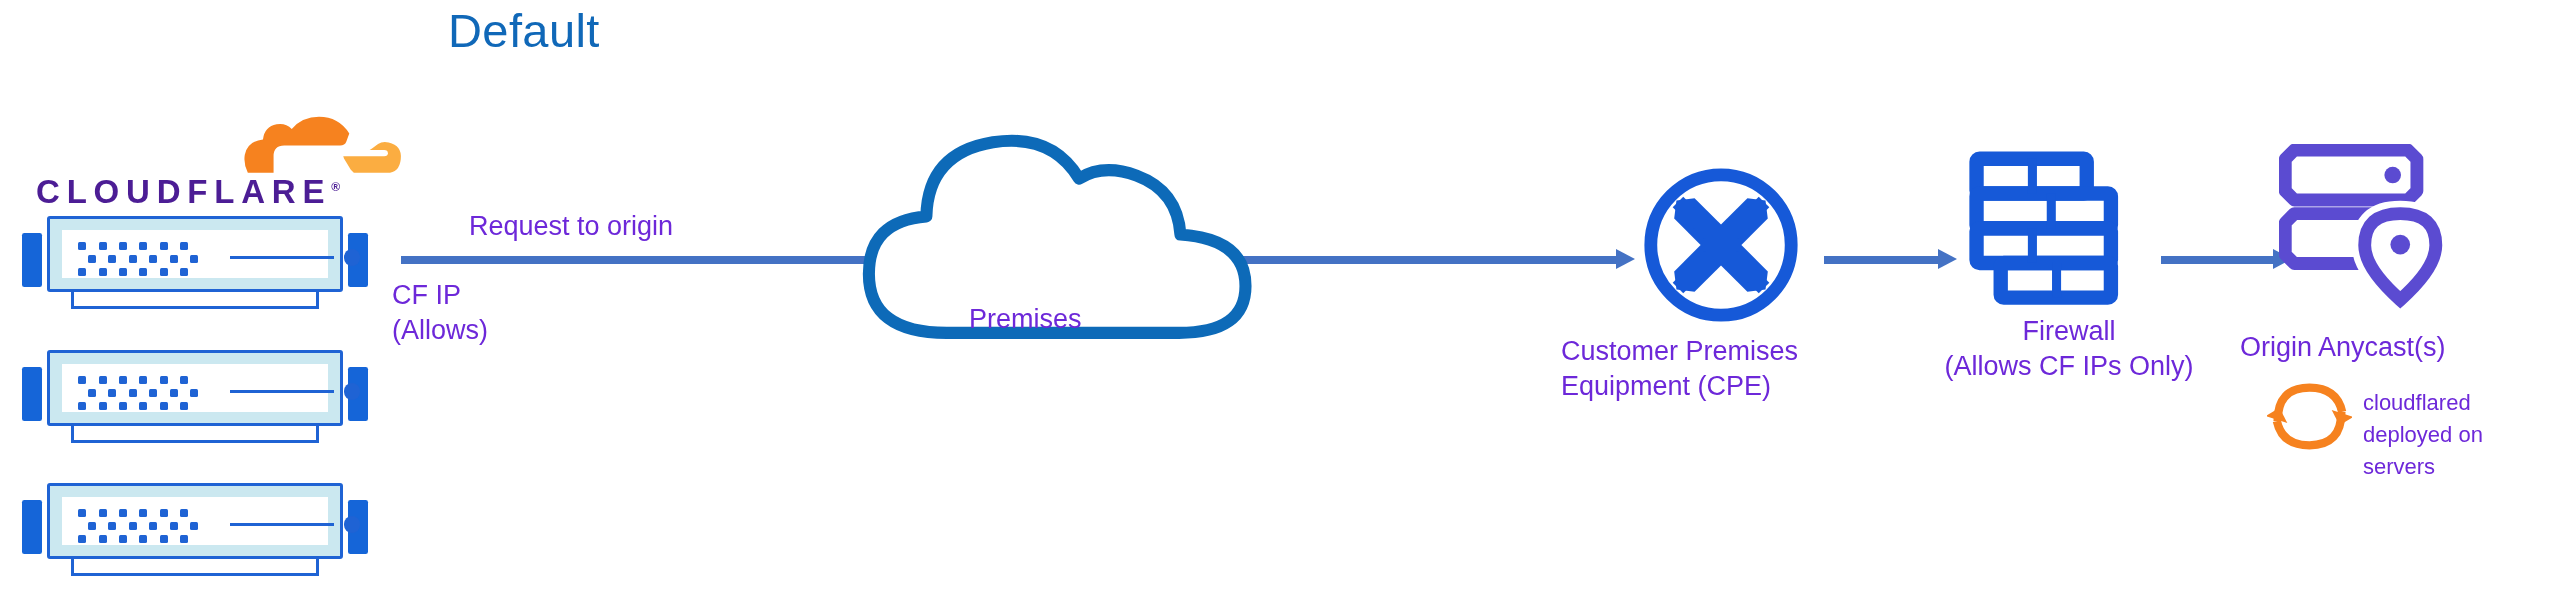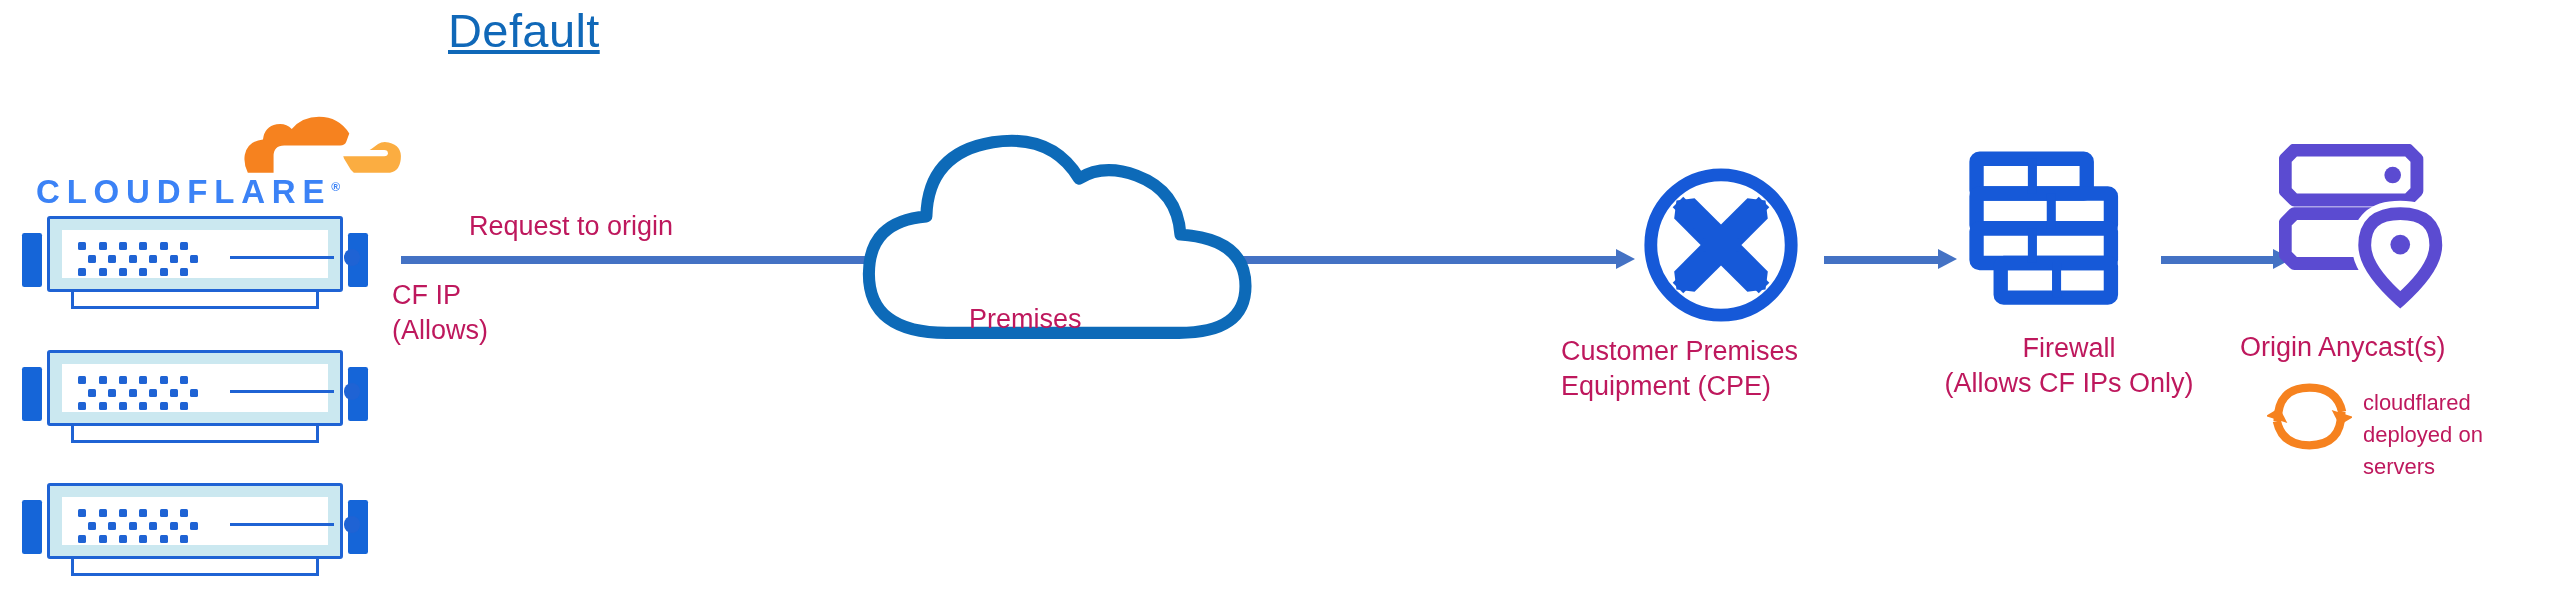--- a/index.html
+++ b/index.html
@@ -20,40 +20,39 @@
 
   
   #diagram-title {
     position: absolute;
     left: 448px;
     top: 3px;
     font-size: 47px;
     color: #1068b8;
     letter-spacing: 0.4px;
     white-space: nowrap;
-    text-decoration: underline;
   }
 
   
   #cloudflare-logo {
     position: absolute;
     left: 36px;
     top: 106px;
     width: 318px;
     height: 106px;
   }
   #cloudflare-wordmark {
     position: absolute;
     left: 0px;
     top: 67px;
     width: 318px;
     font-size: 33px;
     font-weight: bold;
     letter-spacing: 6.8px;
-    color: #3b82f6;
+    color: #4c1d95;
     white-space: nowrap;
   }
   #cloudflare-reg {
     font-size: 12px;
     vertical-align: super;
     letter-spacing: 0;
   }
 
   
   .switch-unit {
@@ -151,21 +150,21 @@
     width: 0;
     height: 0;
     border-top: 10.6px solid transparent;
     border-bottom: 10.6px solid transparent;
     border-left: 19.7px solid #4472c4;
   }
 
   
   .label {
     position: absolute;
-    color: #be185d;
+    color: #6d28d9;
     font-size: 26px;
     line-height: 32px;
     white-space: pre-line;
   }
   #label-request-to-origin {
     left: 469px;
     top: 210px;
     font-size: 27px;
   }
   #label-cf-ip {
@@ -182,21 +181,21 @@
   #label-cpe {
     left: 1561px;
     top: 334px;
     text-align: left;
     width: 318px;
     font-size: 27px;
     line-height: 35px;
   }
   #label-firewall {
     left: 1910px;
-    top: 331px;
+    top: 314px;
     text-align: center;
     width: 318px;
     font-size: 27px;
     line-height: 35px;
   }
   #label-origin {
     left: 2240px;
     top: 331px;
     width: 318px;
     font-size: 27px;

